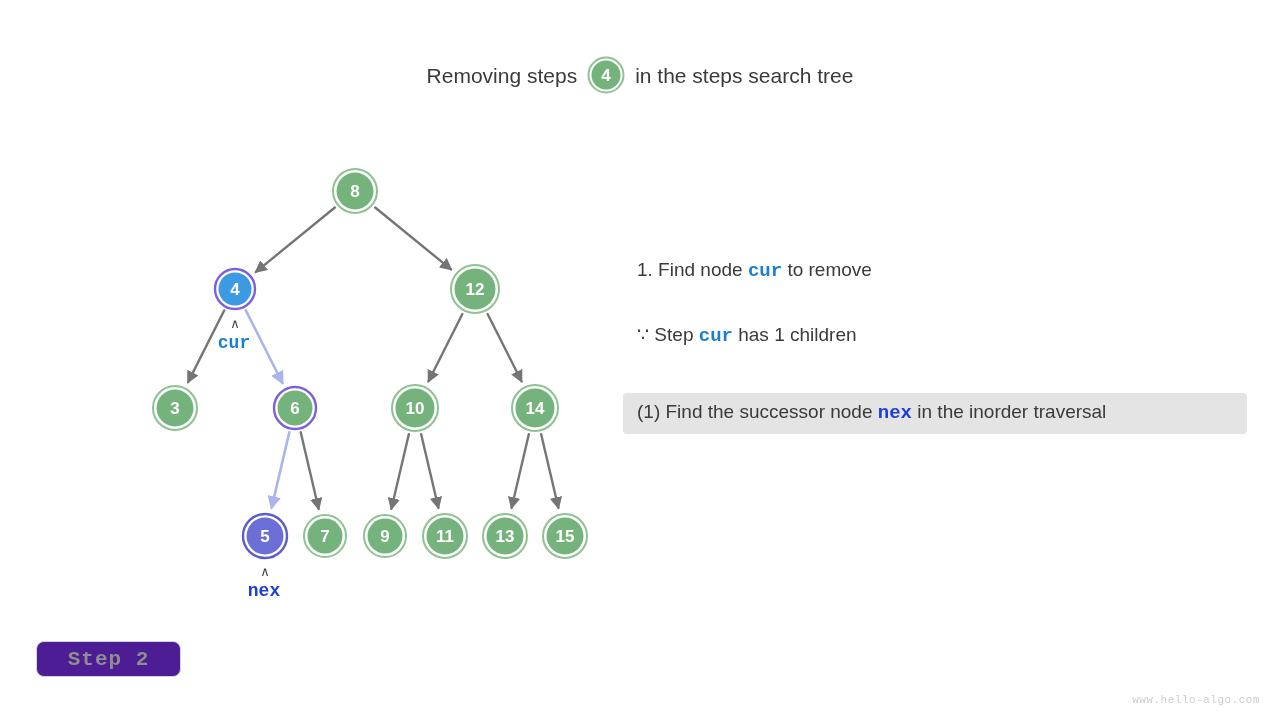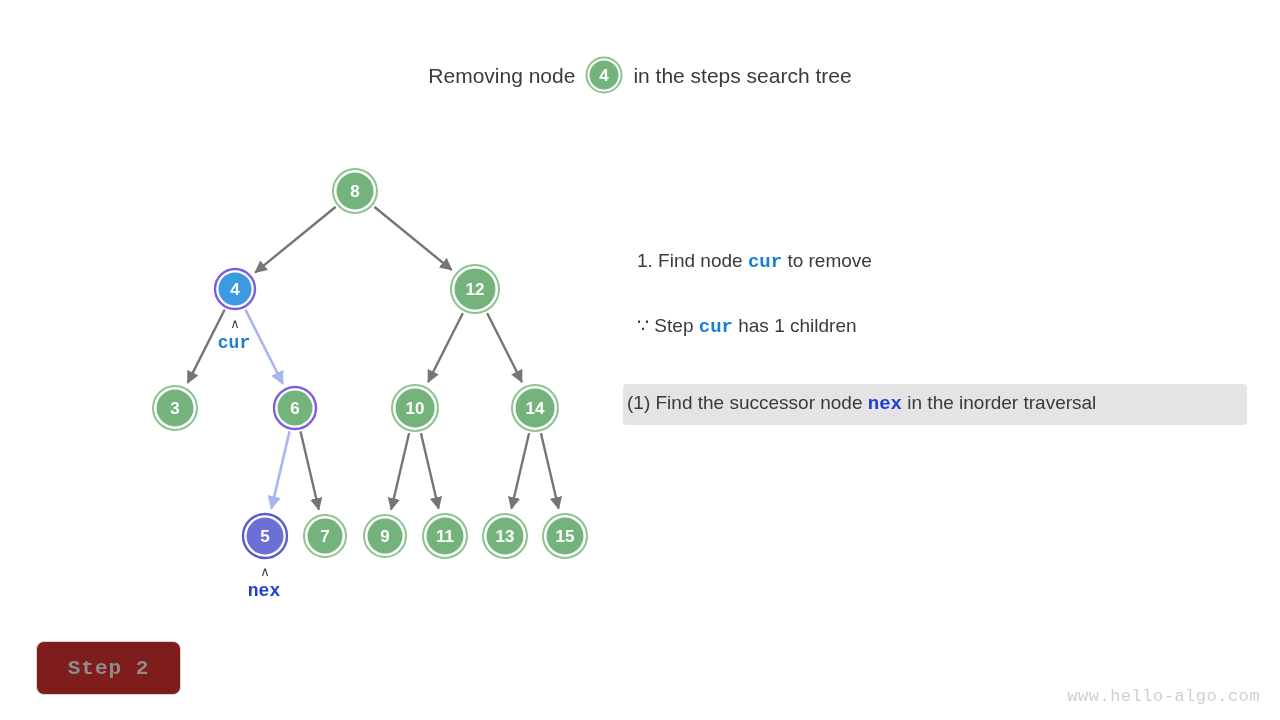--- a/index.html
+++ b/index.html
@@ -61,21 +61,21 @@
   .caret {
     font-family: "Liberation Sans", sans-serif;
     font-size: 13px;
     fill: #444444;
   }
 
   
   #info-panel {
     position: absolute;
     left: 637px;
-    top: 248px;
+    top: 257px;
     width: 630px;
   }
   .info-line {
     font-size: 19px;
     color: #3a3a3a;
     line-height: 1.35;
     white-space: nowrap;
   }
   .info-gap-1 { height: 37px; }
   .info-gap-2 { height: 37px; }
@@ -87,65 +87,65 @@
   }
   .mono-blue-dark {
     font-family: "Liberation Mono", monospace;
     font-weight: 700;
     color: #1d3fd8;
     font-size: 19px;
   }
   #info-highlight {
     background: #e4e4e4;
     border-radius: 4px;
-    padding: 6px 14px 7px 4px;
+    padding: 6px 14px 7px 14px;
     margin-top: 7px;
     margin-left: -14px;
     width: 624px;
     box-sizing: border-box;
     white-space: nowrap;
   }
 
   
   #step-badge {
     position: absolute;
     left: 36px;
     top: 641px;
     width: 145px;
-    height: 54px;
+    height: 36px;
     border: 1px solid #d6d6d6;
     border-radius: 8px;
-    background: #7f1d1d;
+    background: #4c1d95;
     display: flex;
     align-items: center;
     justify-content: center;
     font-family: "Liberation Mono", monospace;
     font-size: 21px;
     font-weight: 700;
     color: #8e8e8e;
     letter-spacing: 1px;
     box-sizing: border-box;
   }
 
   
   #watermark {
     position: absolute;
     right: 20px;
     bottom: 14px;
     font-family: "Liberation Mono", monospace;
-    font-size: 17px;
+    font-size: 11px;
     color: #cfcfcf;
     letter-spacing: 0.5px;
   }
 </style>
 </head>
 <body>
 
 <div id="title-bar">
-  <span class="t-text">Removing node</span>
+  <span class="t-text">Removing steps</span>
   <span class="title-node">
     <svg width="38" height="38" viewBox="0 0 38 38">
       <circle cx="19" cy="19" r="17.5" fill="none" stroke="#8dc291" stroke-width="2"></circle>
       <circle cx="19" cy="19" r="14.5" fill="#74b47c"></circle>
       <text x="19" y="19" class="node-label" text-anchor="middle" dominant-baseline="central">4</text>
     </svg>
   </span>
   <span class="t-text">in the steps search tree</span>
 </div>
 

